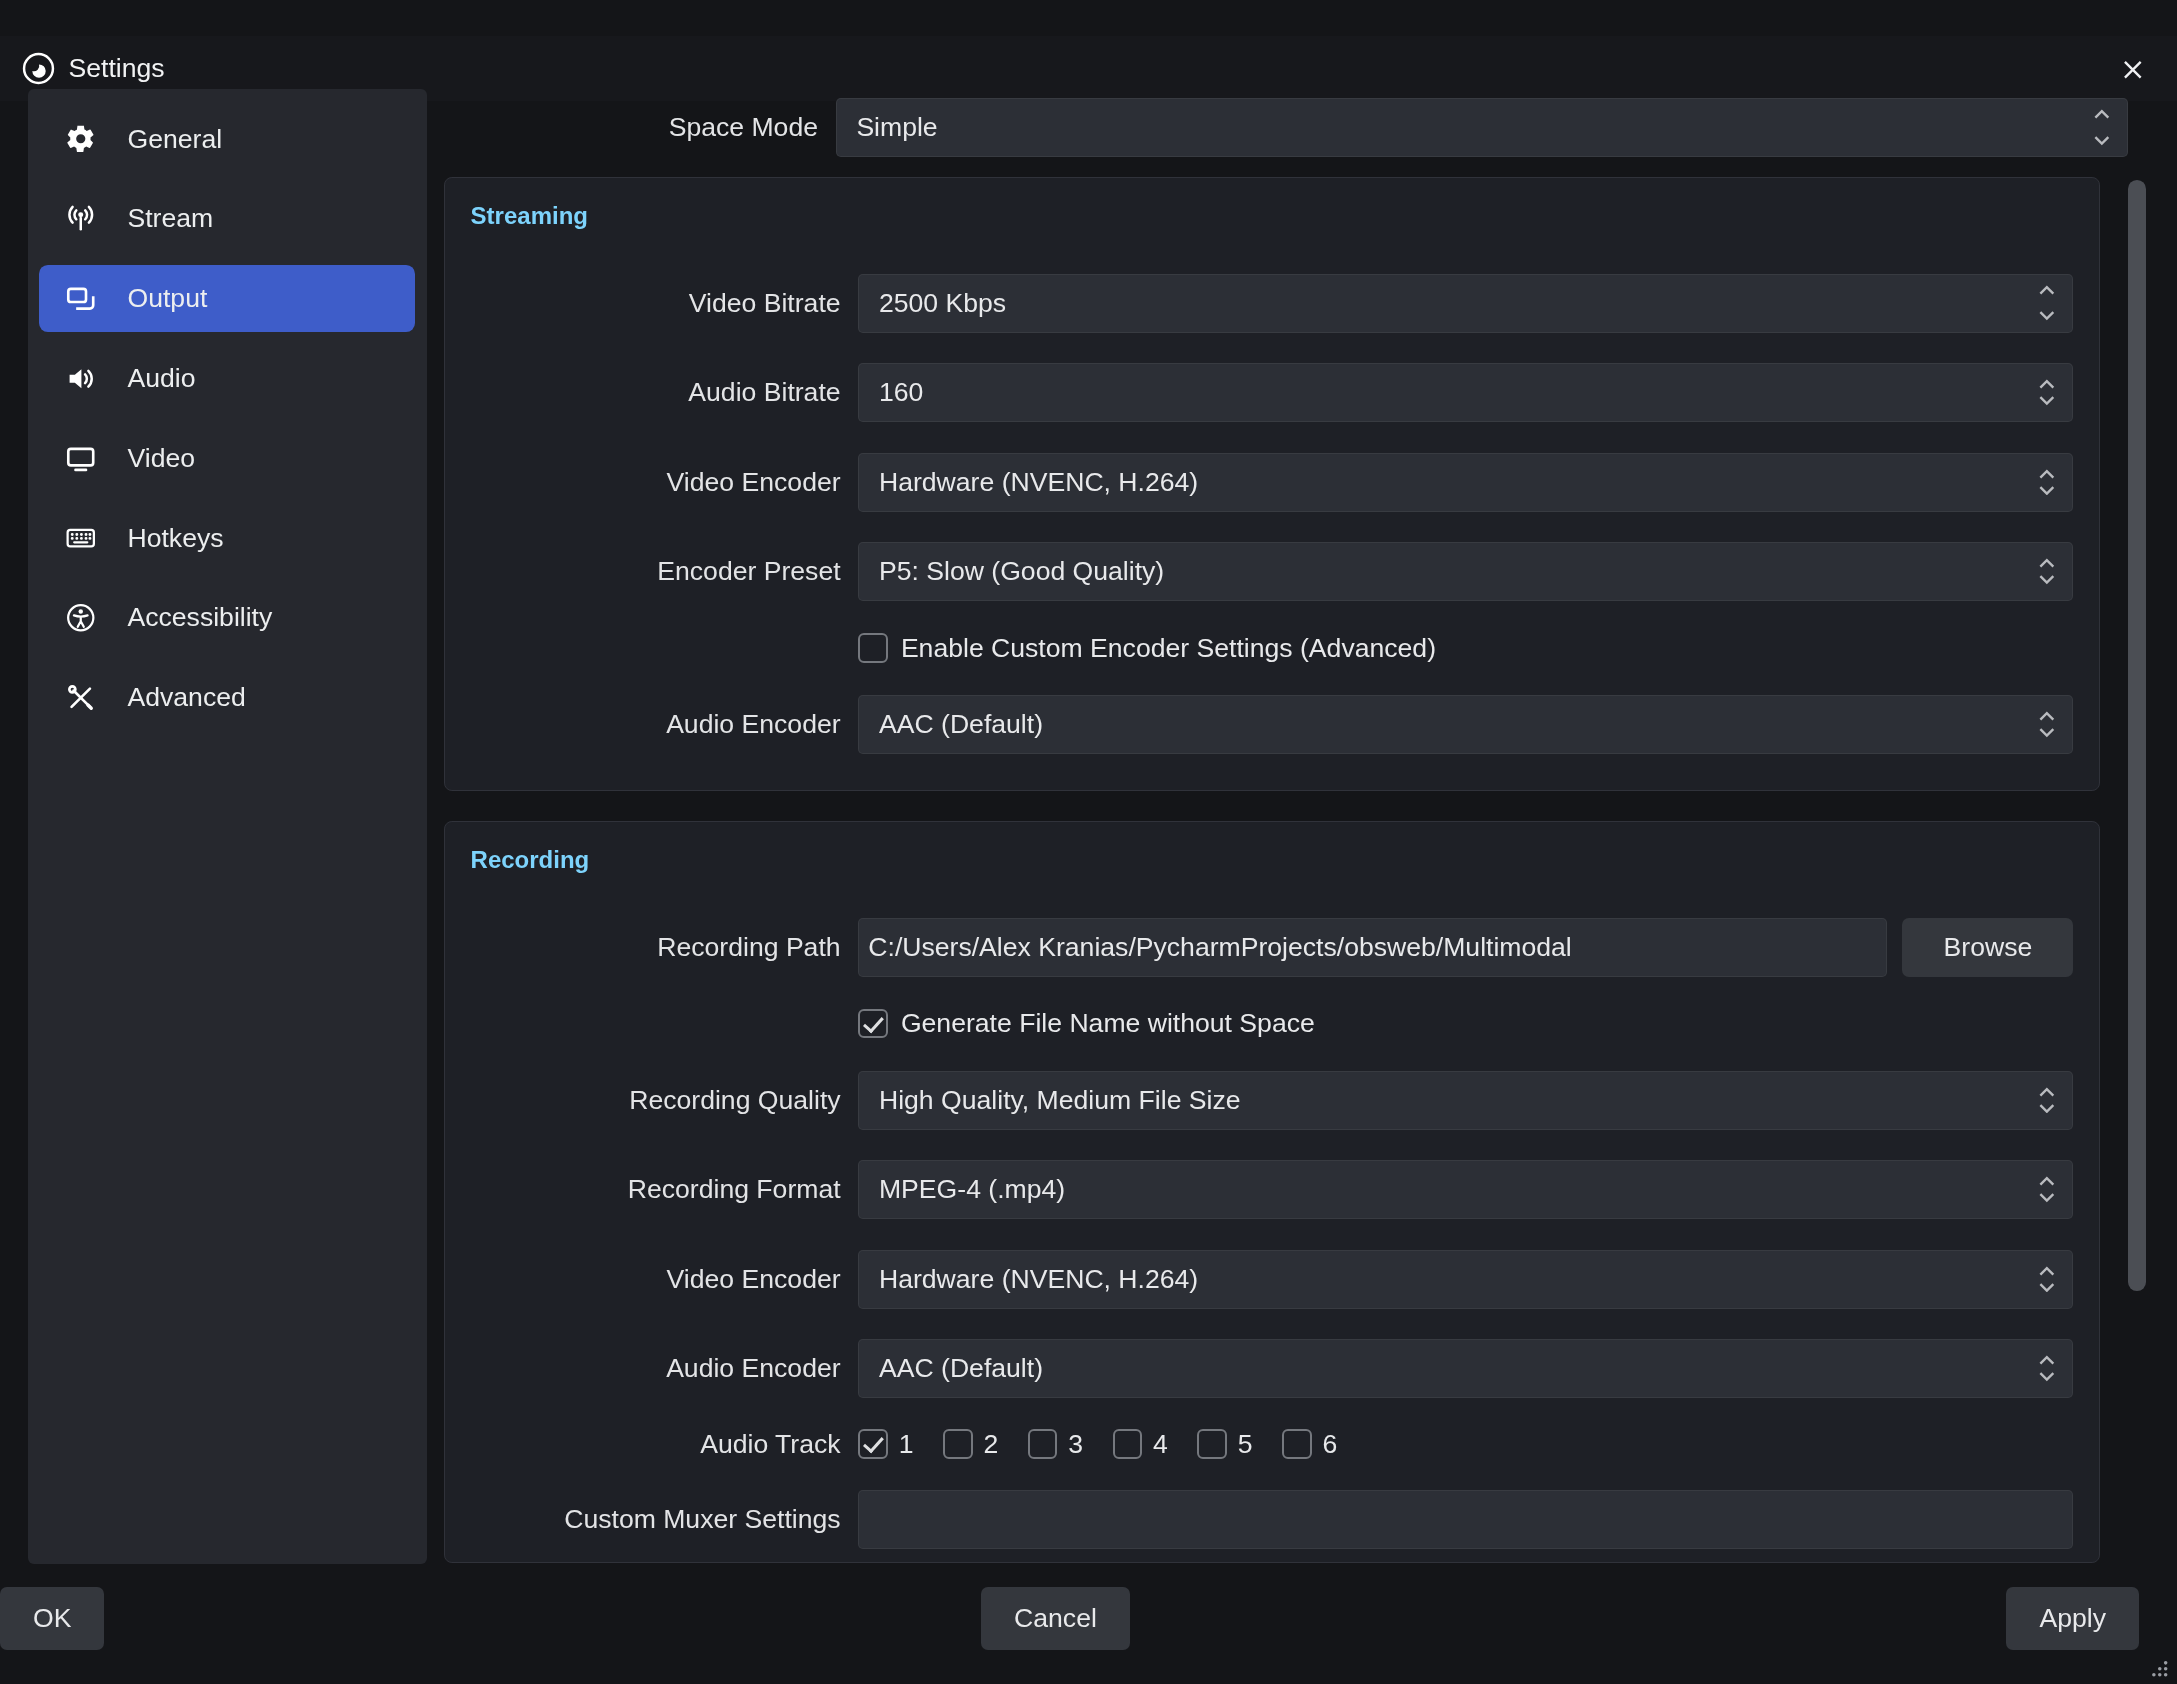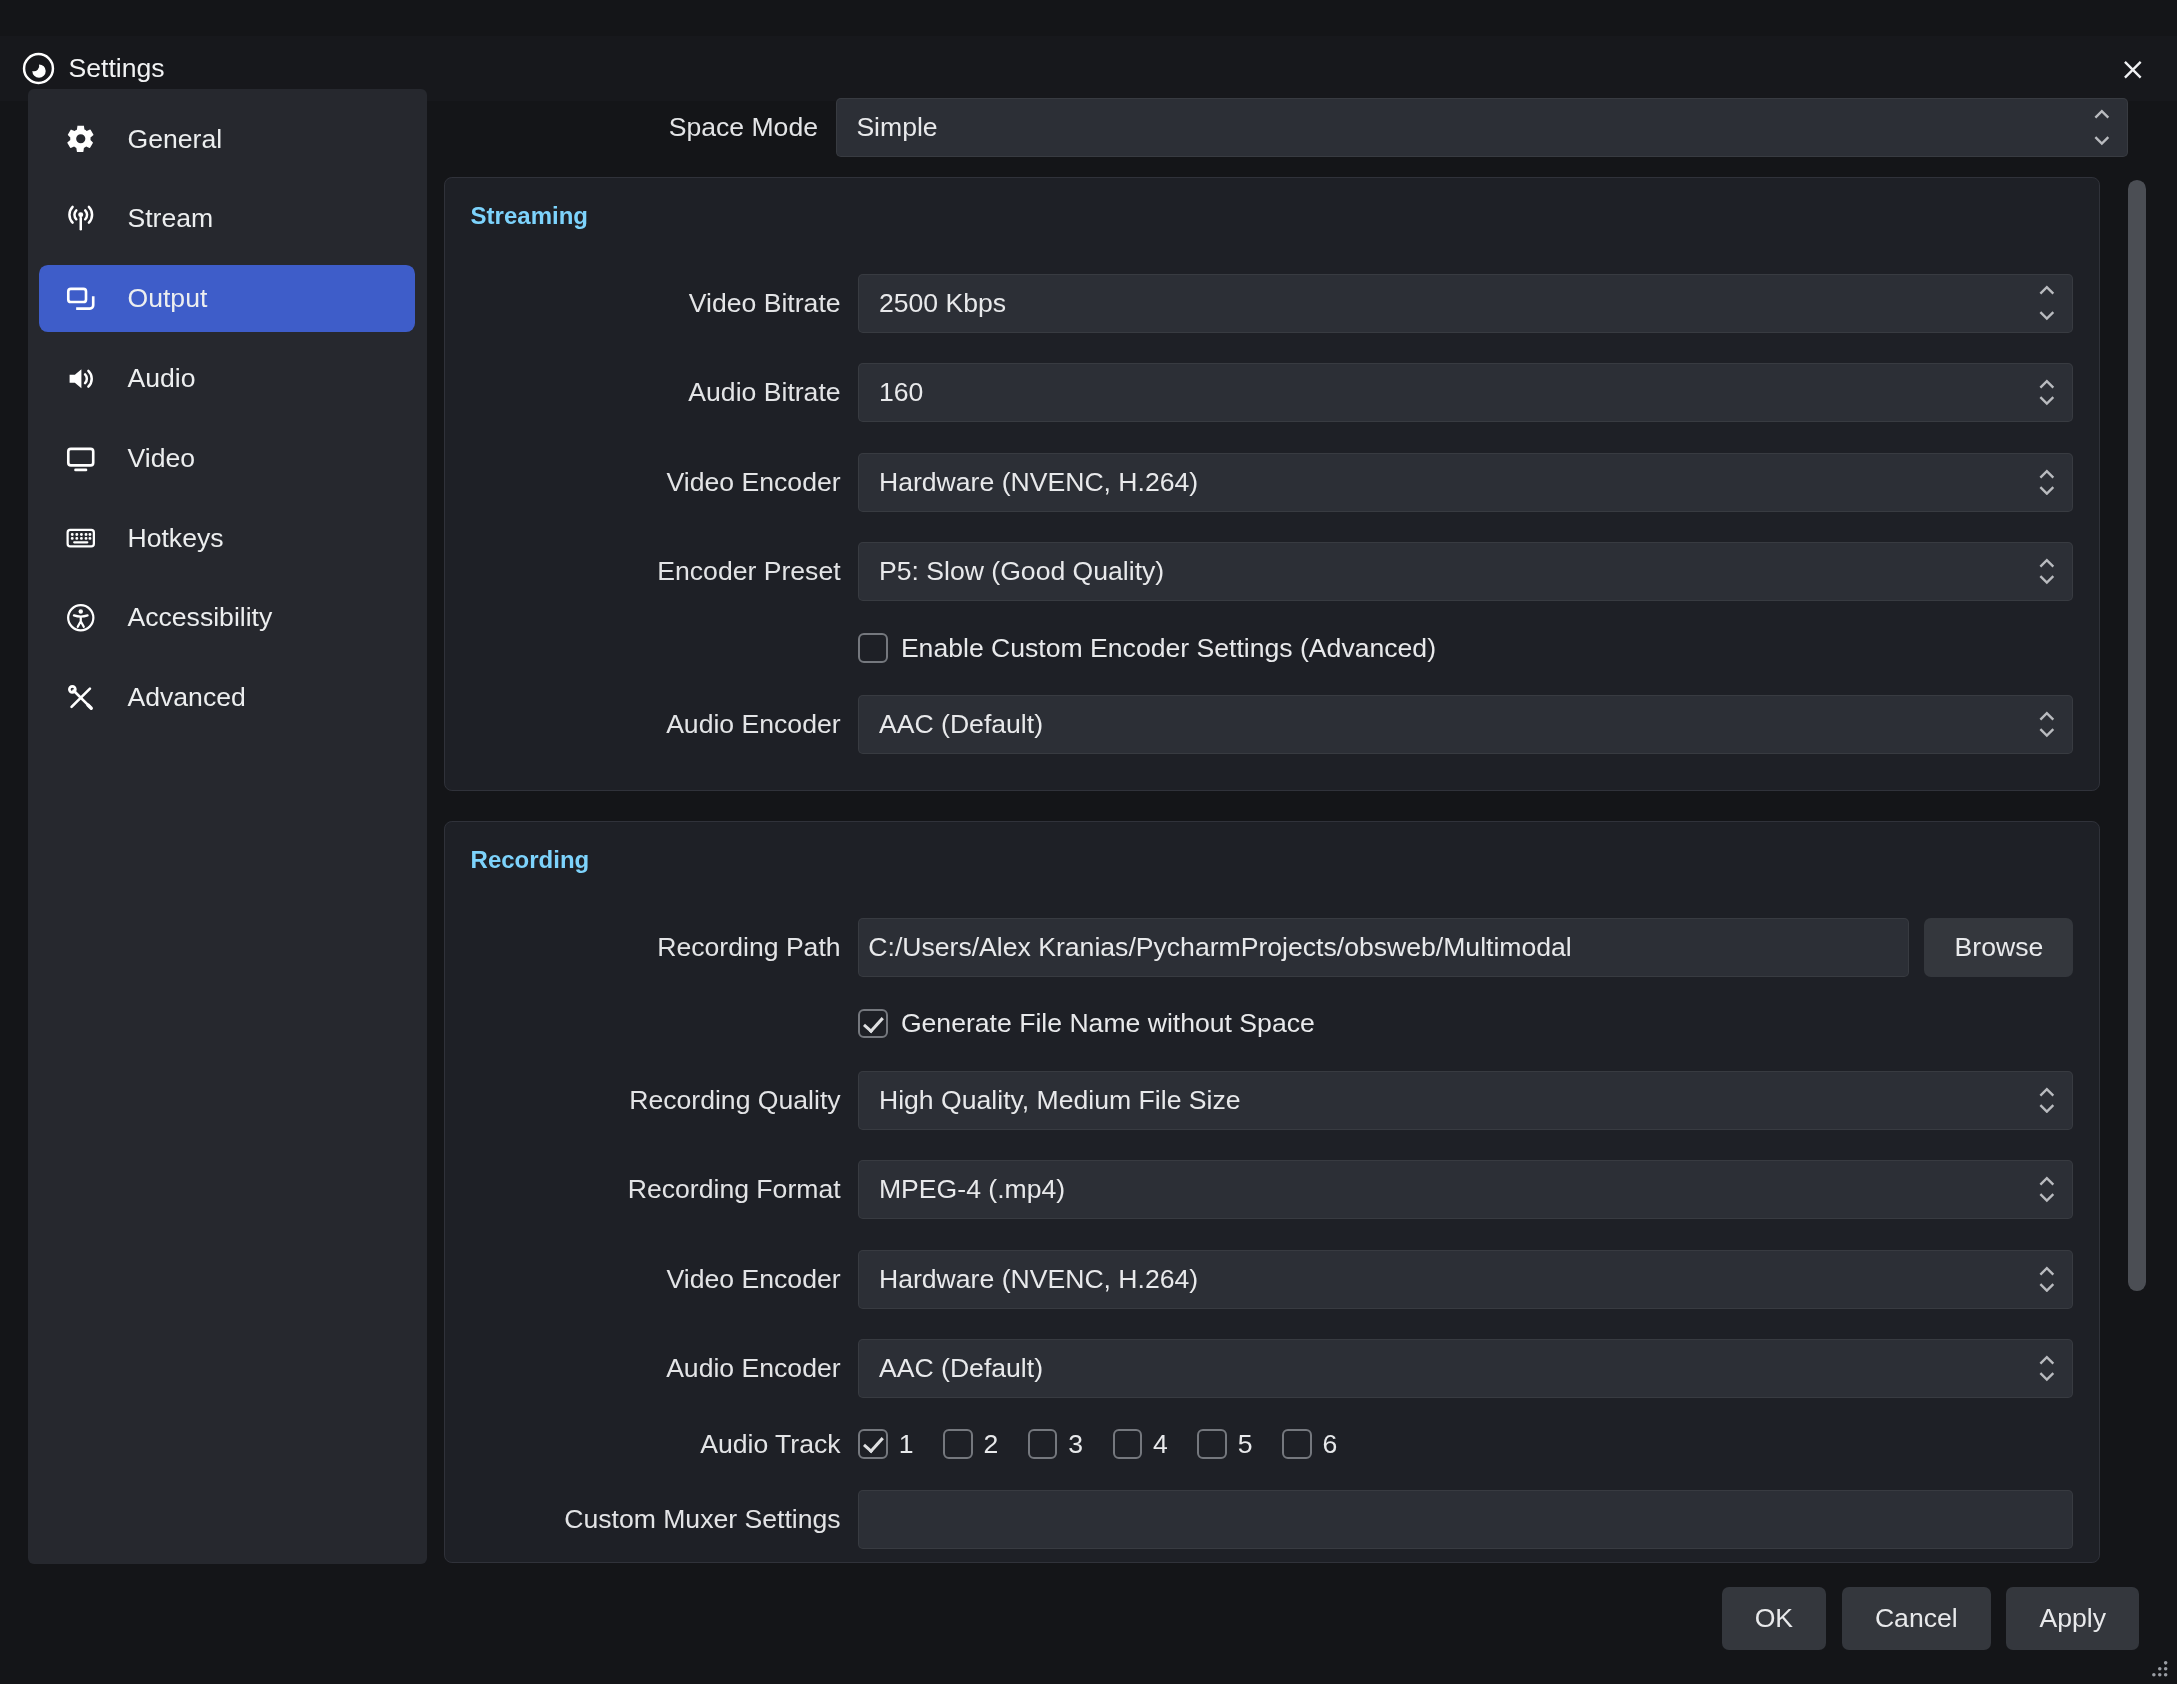--- a/index.html
+++ b/index.html
@@ -63,40 +63,40 @@
   }
   .combo { display:flex; align-items:center; padding:0 15.8px 0 19.7px; cursor:pointer; }
   .combo-value { flex:1; white-space:nowrap; overflow:hidden; }
   .spin { margin-left:11.8px; display:flex; flex-direction:column; gap:4.9px; align-items:center; }
   .spin.wide { gap:14.8px; }
   .spin svg { width:19.7px; height:10.8px; display:block; }
 
   .text-input { width:100%; padding:0 9px; outline:none; font-family:inherit; }
   .path-wrap { display:flex; gap:15.8px; }
   .browse-btn {
-    width:149px; height:59px; flex:none; background:#34373d; border:none;
+    width:171px; height:59px; flex:none; background:#34373d; border:none;
     border-radius:6.9px; color:#e8e9eb; font-size:26.6px; font-family:inherit; cursor:pointer;
   }
 
   .check-field { display:flex; align-items:center; gap:13px; font-size:26.6px; min-height:33px; }
   .checkbox {
     width:29.6px; height:29.6px; flex:none; border:2.5px solid #75787e; border-radius:5.9px;
     position:relative; background:transparent; cursor:pointer;
   }
   .checkbox.checked::after {
     content:""; position:absolute; left:7.9px; top:2px; width:7.9px; height:15.8px;
     border:solid #dfe0e2; border-width:0 3.4px 3.4px 0; transform:rotate(42deg);
   }
   .tracks { display:flex; gap:29.6px; align-items:center; }
   .track { display:flex; align-items:center; gap:10.8px; font-size:26.6px; }
 
   
   .footer {
     position:absolute; left:0; top:1587px; width:2177px; height:63px;
-    display:flex; justify-content:flex-end; gap:15.8px; padding-right:38px;
+    display:flex; justify-content:space-between; gap:15.8px; padding-right:38px;
   }
   .btn {
     height:63px; padding:0 33px; background:#34373d; border:none; border-radius:6.9px;
     color:#e8e9eb; font-size:26.6px; font-family:inherit; display:flex; align-items:center; cursor:pointer;
   }
 
   
   .vscroll-thumb {
     position:absolute; right:31.5px; top:180px; width:17.7px; height:1111px;
     background:#4b4e54; border-radius:8.9px; cursor:pointer;

